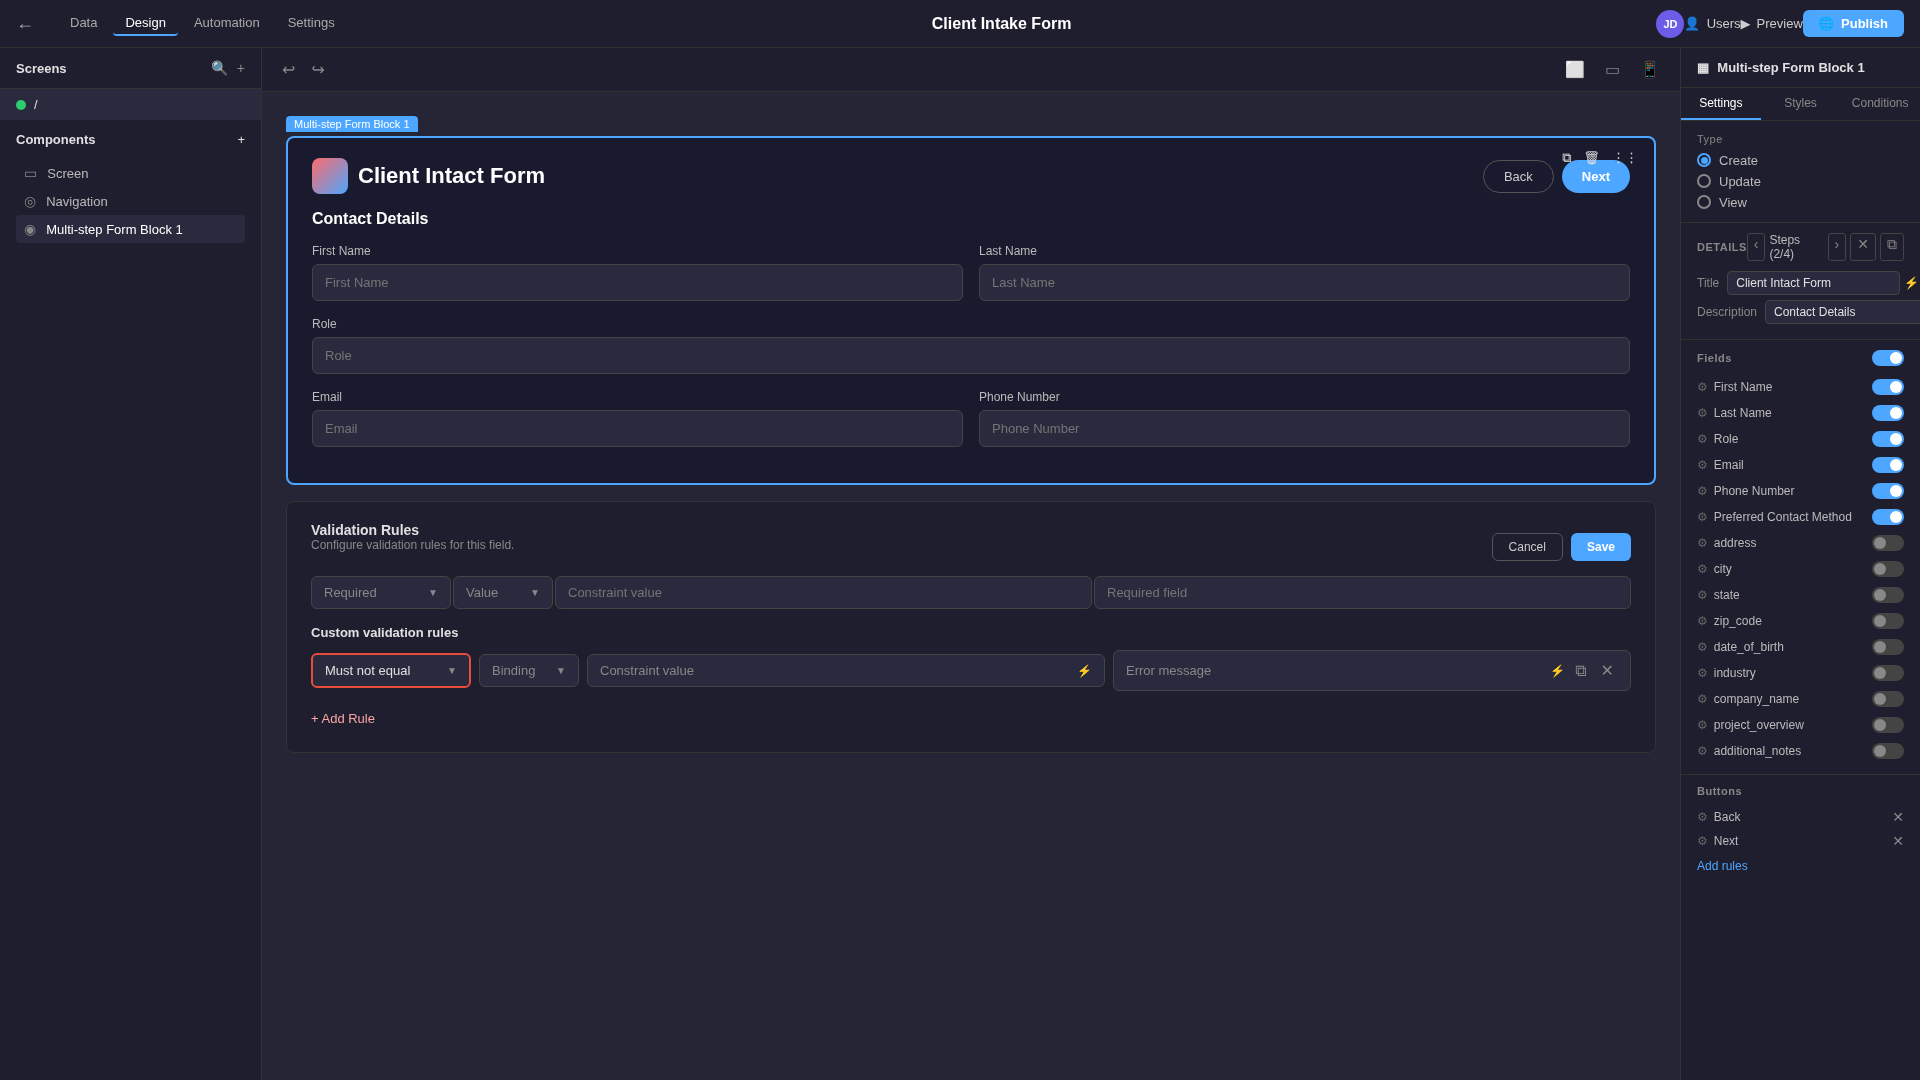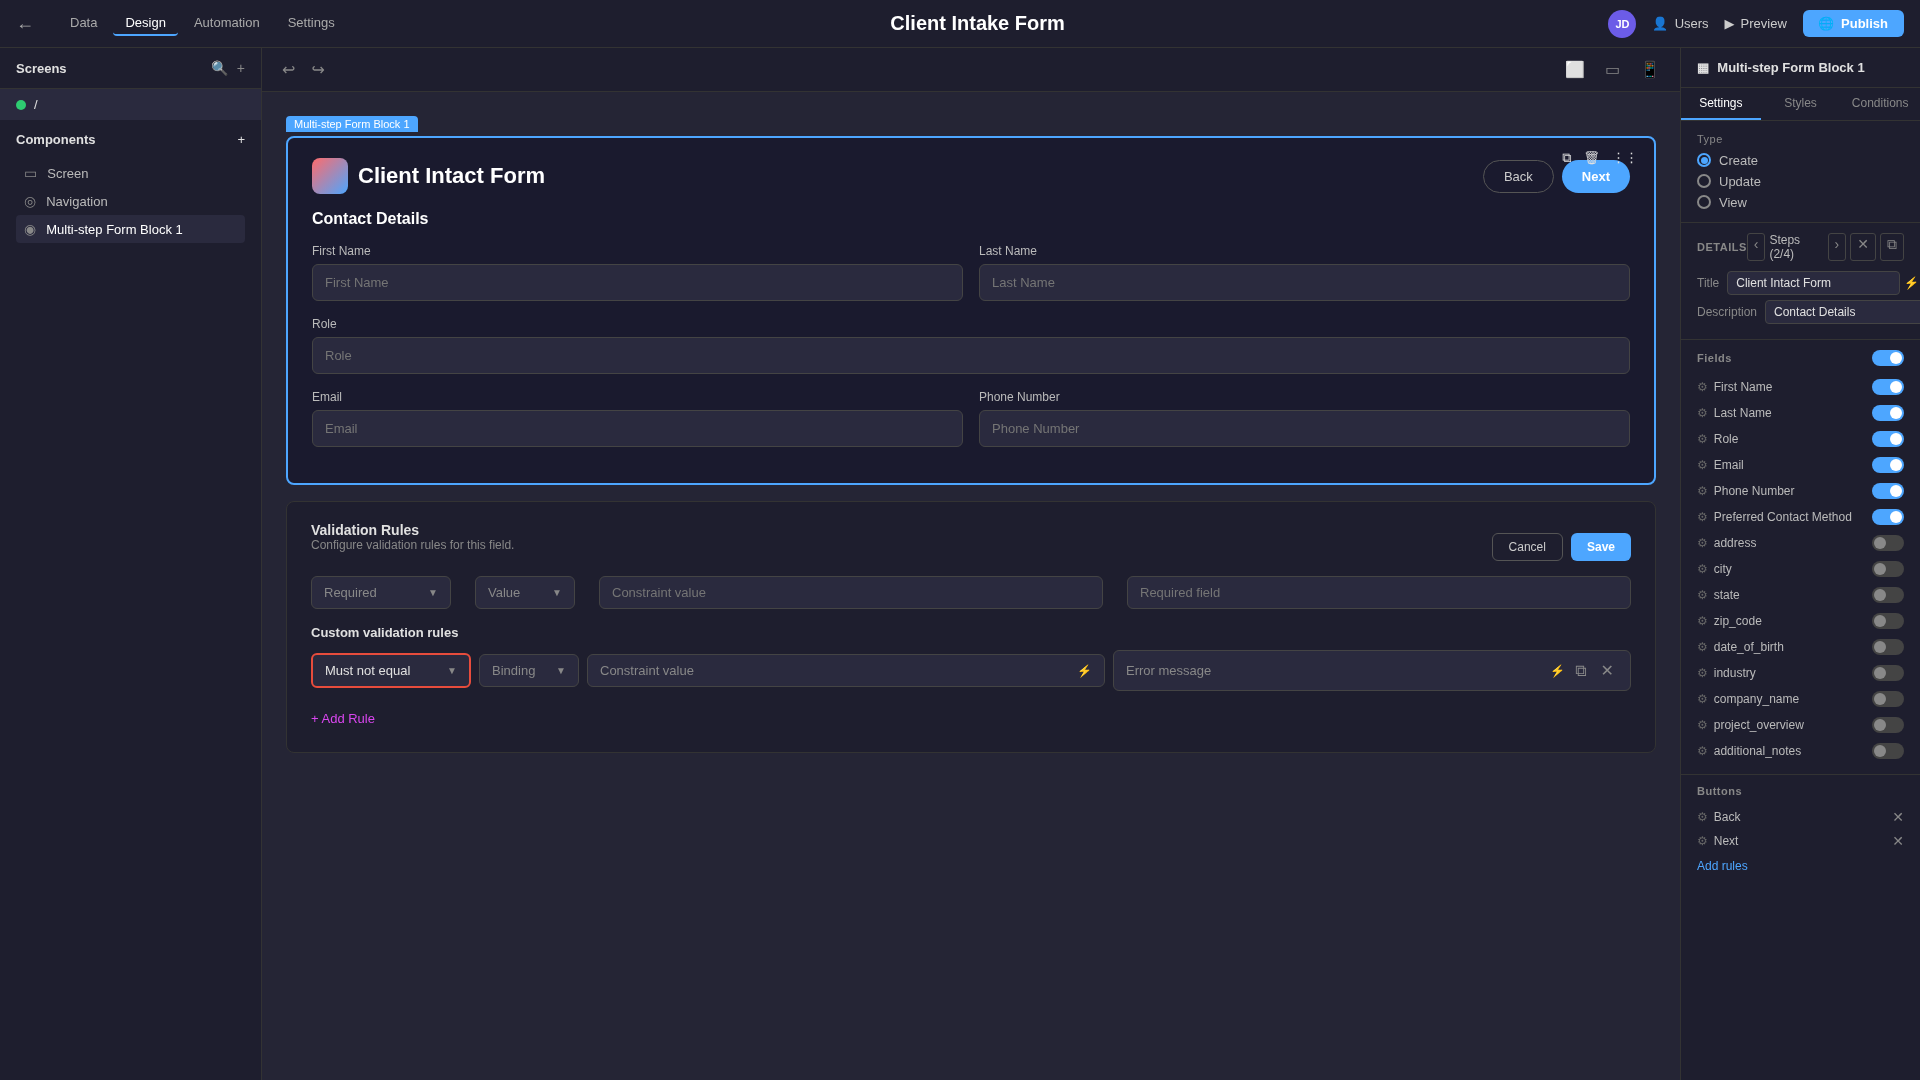--- a/index.html
+++ b/index.html
@@ -8,22 +8,22 @@
     
     .top-nav {
       display: flex; align-items: center; height: 48px;
       background: #1e1e2e; border-bottom: 1px solid #333;
       padding: 0 16px; gap: 16px;
     }
     .top-nav .back-btn { color: #aaa; cursor: pointer; font-size: 18px; }
     .top-nav .nav-tabs { display: flex; gap: 4px; margin-left: 8px; }
     .top-nav .nav-tab { padding: 4px 12px; border-radius: 4px; cursor: pointer; color: #aaa; font-size: 13px; }
     .top-nav .nav-tab.active { color: #fff; border-bottom: 2px solid #4da6ff; }
-    .top-nav .center-title { flex: 1; text-align: center; font-weight: 600; font-size: 20px; color: #fff; }
-    .top-nav .right-btns { display: flex; align-items: center; gap: 16px; }
+    .top-nav .center-title { flex: 1; text-align: center; font-weight: 600; font-size: 16px; color: #fff; }
+    .top-nav .right-btns { display: flex; align-items: center; }
     .top-nav .avatar { width: 28px; height: 28px; border-radius: 50%; background: #6c5ce7; display: flex; align-items: center; justify-content: center; font-size: 11px; font-weight: 700; color: #fff; }
     .top-nav .btn-icon { display: flex; align-items: center; gap: 6px; color: #ccc; cursor: pointer; font-size: 13px; }
     .top-nav .publish-btn { background: #4da6ff; color: #fff; padding: 6px 16px; border-radius: 6px; cursor: pointer; font-weight: 600; font-size: 13px; display: flex; align-items: center; gap: 6px; }
 
     
     .main-layout { display: flex; height: calc(1080px - 48px); }
 
     
     .left-sidebar {
       width: 262px; background: #1e1e2e; border-right: 1px solid #333;
@@ -81,32 +81,32 @@
 
     
     .validation-section { background: #1e1e2e; border: 1px solid #333; border-radius: 8px; margin-top: 16px; padding: 20px 24px; }
     .validation-header { display: flex; align-items: center; justify-content: space-between; margin-bottom: 4px; }
     .validation-title { font-size: 14px; font-weight: 600; color: #e0e0e0; }
     .validation-actions { display: flex; gap: 8px; }
     .cancel-btn { background: transparent; border: 1px solid #555; color: #ccc; padding: 6px 16px; border-radius: 6px; cursor: pointer; font-size: 12px; }
     .save-btn { background: #4da6ff; border: none; color: #fff; padding: 6px 16px; border-radius: 6px; cursor: pointer; font-size: 12px; font-weight: 600; }
     .validation-subtitle { font-size: 12px; color: #888; margin-bottom: 20px; }
     .schema-title { font-size: 13px; font-weight: 600; color: #e0e0e0; margin-bottom: 10px; }
-    .schema-row { display: flex; gap: 24px; margin-bottom: 16px; align-items: flex-start; }
+    .schema-row { display: flex; gap: 2px; margin-bottom: 16px; align-items: flex-start; }
     .schema-select { background: #2a2a3e; border: 1px solid #444; border-radius: 6px; padding: 8px 12px; color: #888; font-size: 13px; min-width: 140px; cursor: pointer; display: flex; align-items: center; justify-content: space-between; }
     .schema-input { background: #2a2a3e; border: 1px solid #444; border-radius: 6px; padding: 8px 12px; color: #888; font-size: 13px; flex: 1; }
     .schema-field { background: #2a2a3e; border: 1px solid #444; border-radius: 6px; padding: 8px 12px; color: #888; font-size: 13px; flex: 1; }
     .custom-title { font-size: 13px; font-weight: 600; color: #e0e0e0; margin-bottom: 10px; }
     .custom-row { display: flex; gap: 8px; align-items: center; }
     .custom-select { background: #2a2a3e; border: 2px solid #e74c3c; border-radius: 6px; padding: 8px 12px; color: #e0e0e0; font-size: 13px; min-width: 160px; cursor: pointer; display: flex; align-items: center; justify-content: space-between; }
     .binding-select { background: #2a2a3e; border: 1px solid #444; border-radius: 6px; padding: 8px 12px; color: #888; font-size: 13px; min-width: 100px; cursor: pointer; display: flex; align-items: center; justify-content: space-between; }
     .constraint-input { background: #2a2a3e; border: 1px solid #444; border-radius: 6px; padding: 8px 12px; color: #888; font-size: 13px; flex: 1; display: flex; align-items: center; justify-content: space-between; }
     .error-input { background: #2a2a3e; border: 1px solid #444; border-radius: 6px; padding: 8px 12px; color: #888; font-size: 13px; flex: 1; display: flex; align-items: center; justify-content: space-between; }
     .icon-btn-sm { color: #888; cursor: pointer; font-size: 16px; padding: 2px 4px; }
-    .add-rule-btn { display: flex; align-items: center; gap: 6px; color: #d946ef; cursor: pointer; font-size: 13px; margin-top: 14px; padding: 6px 0; }
+    .add-rule-btn { display: flex; align-items: center; gap: 6px; color: #fca5a5; cursor: pointer; font-size: 13px; margin-top: 14px; padding: 6px 0; }
 
     
     .right-panel {
       width: 240px; background: #1e1e2e; border-left: 1px solid #333;
       display: flex; flex-direction: column; overflow-y: auto;
     }
     .right-panel-header { padding: 12px 16px; border-bottom: 1px solid #333; font-size: 13px; font-weight: 600; color: #e0e0e0; display: flex; align-items: center; gap: 8px; }
     .panel-tabs { display: flex; border-bottom: 1px solid #333; }
     .panel-tab { flex: 1; text-align: center; padding: 8px 0; font-size: 12px; color: #888; cursor: pointer; }
     .panel-tab.active { color: #fff; border-bottom: 2px solid #4da6ff; }

